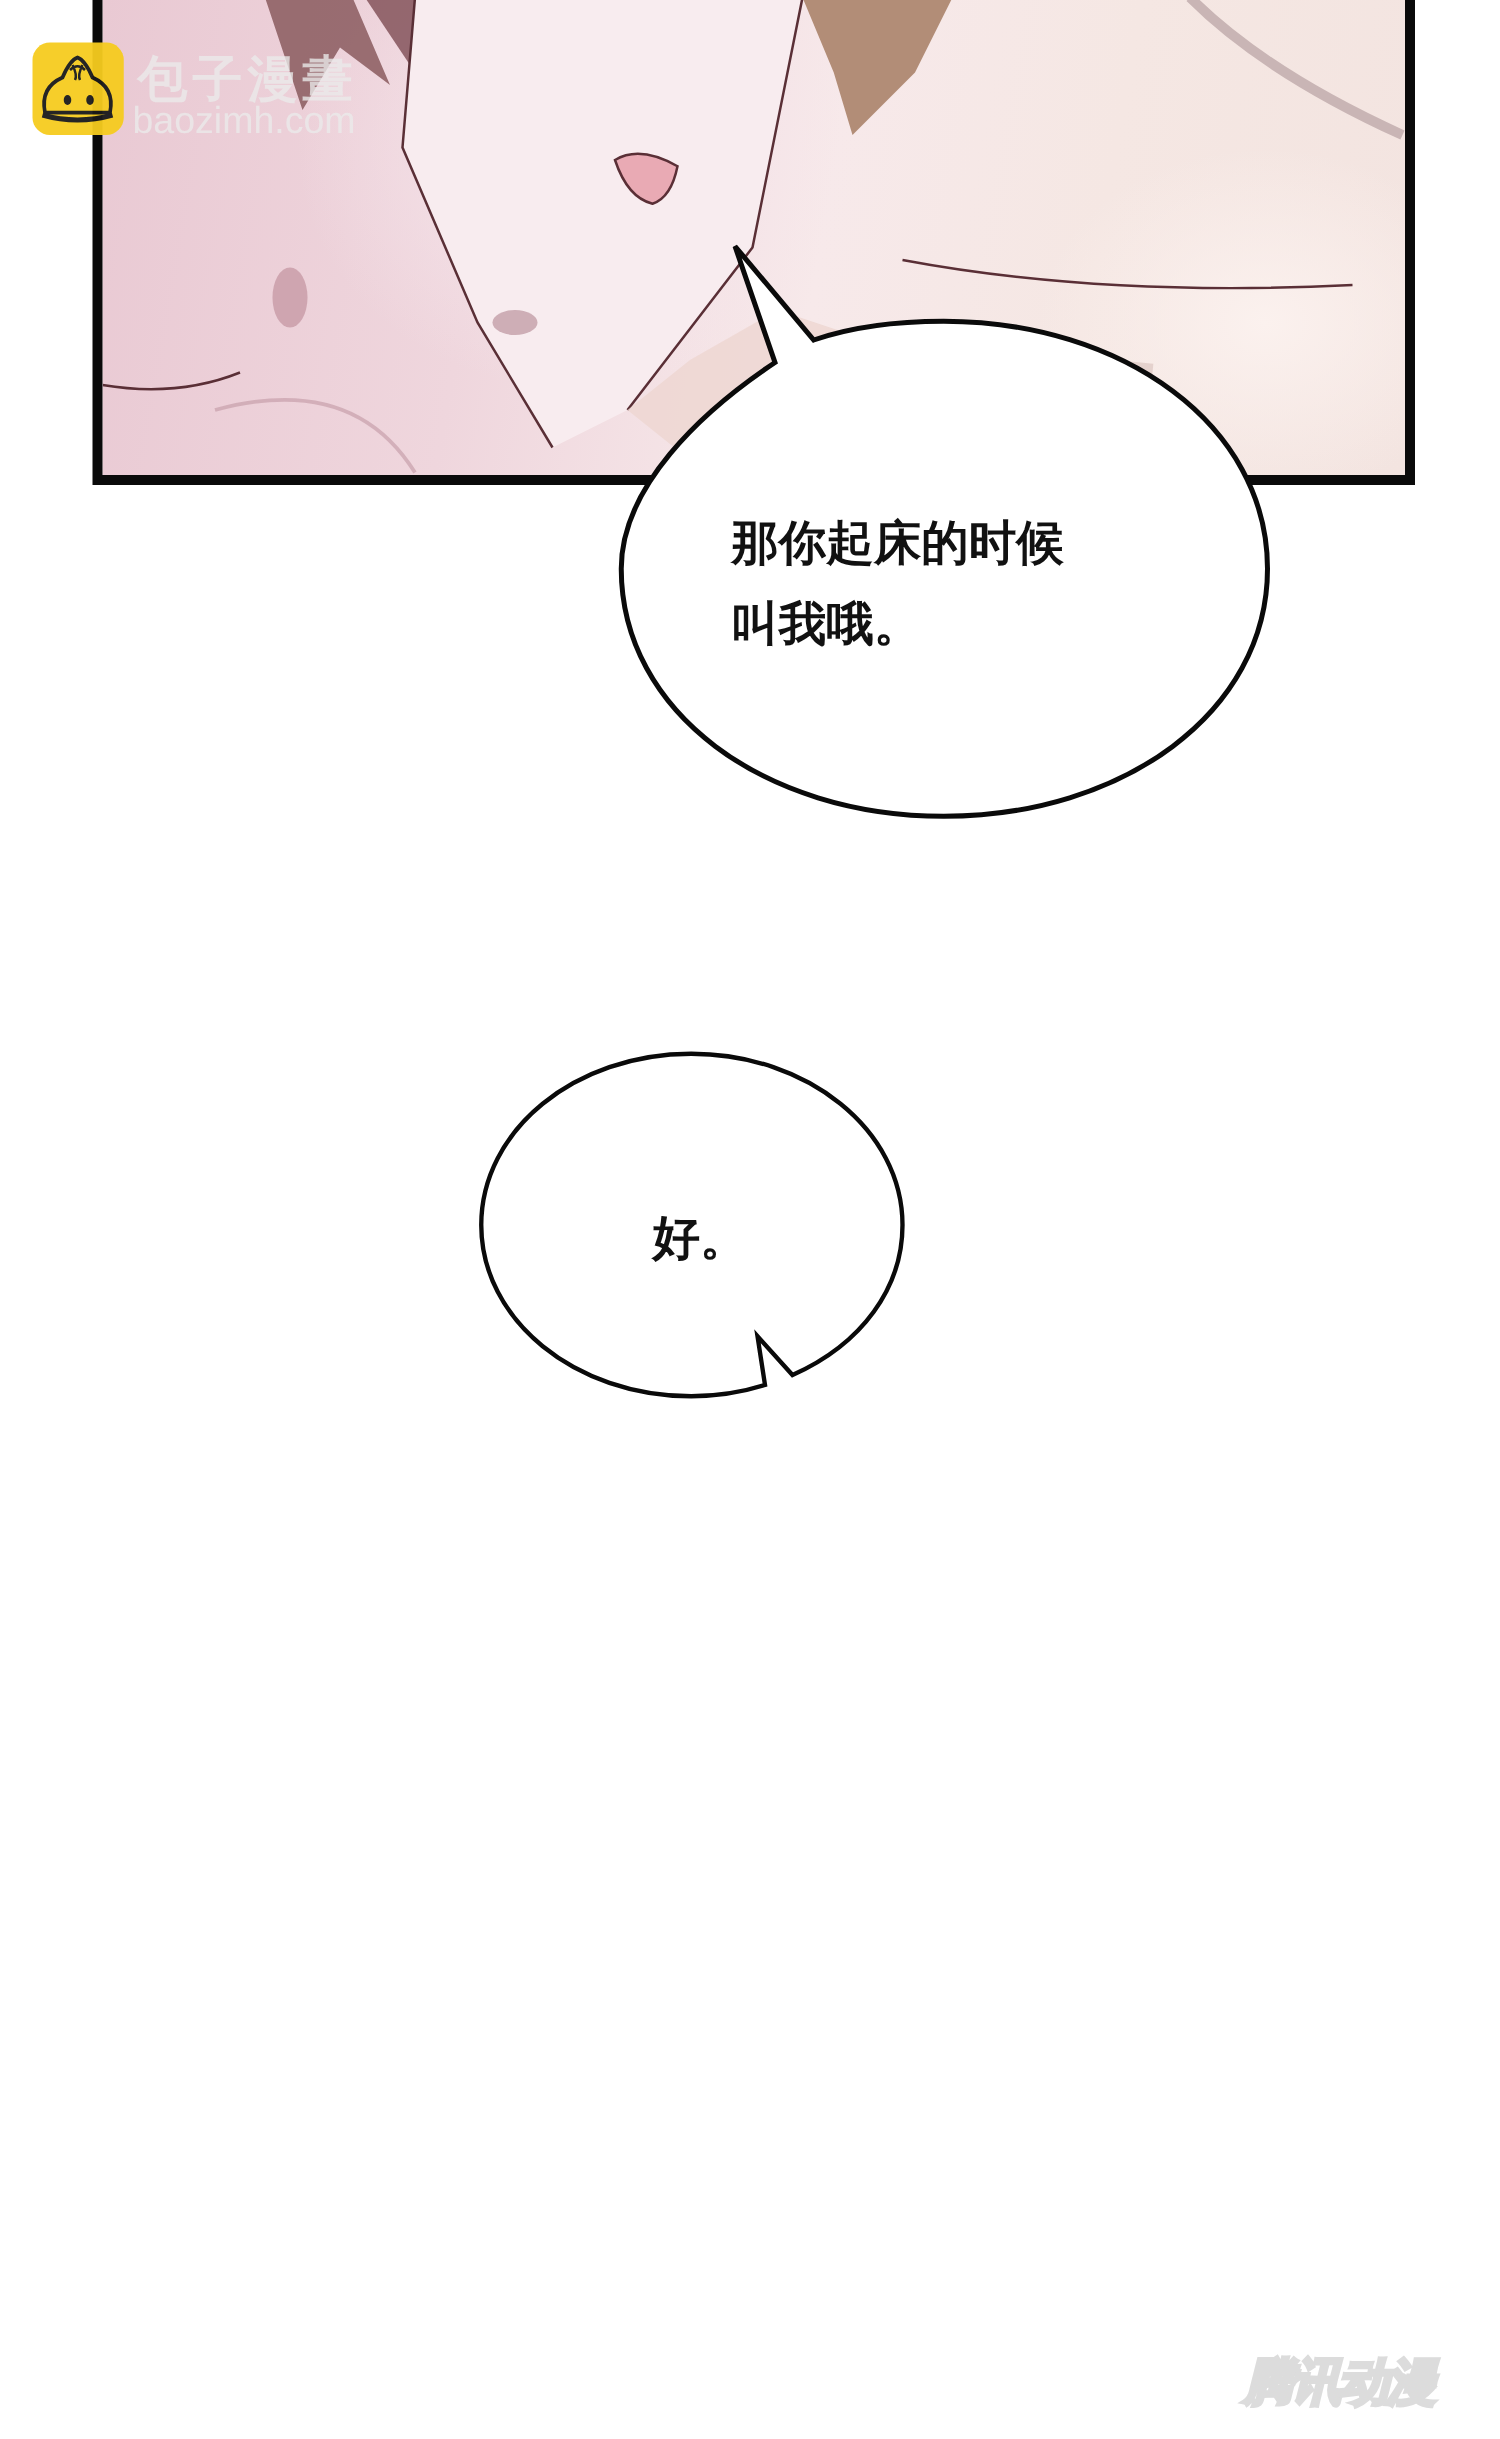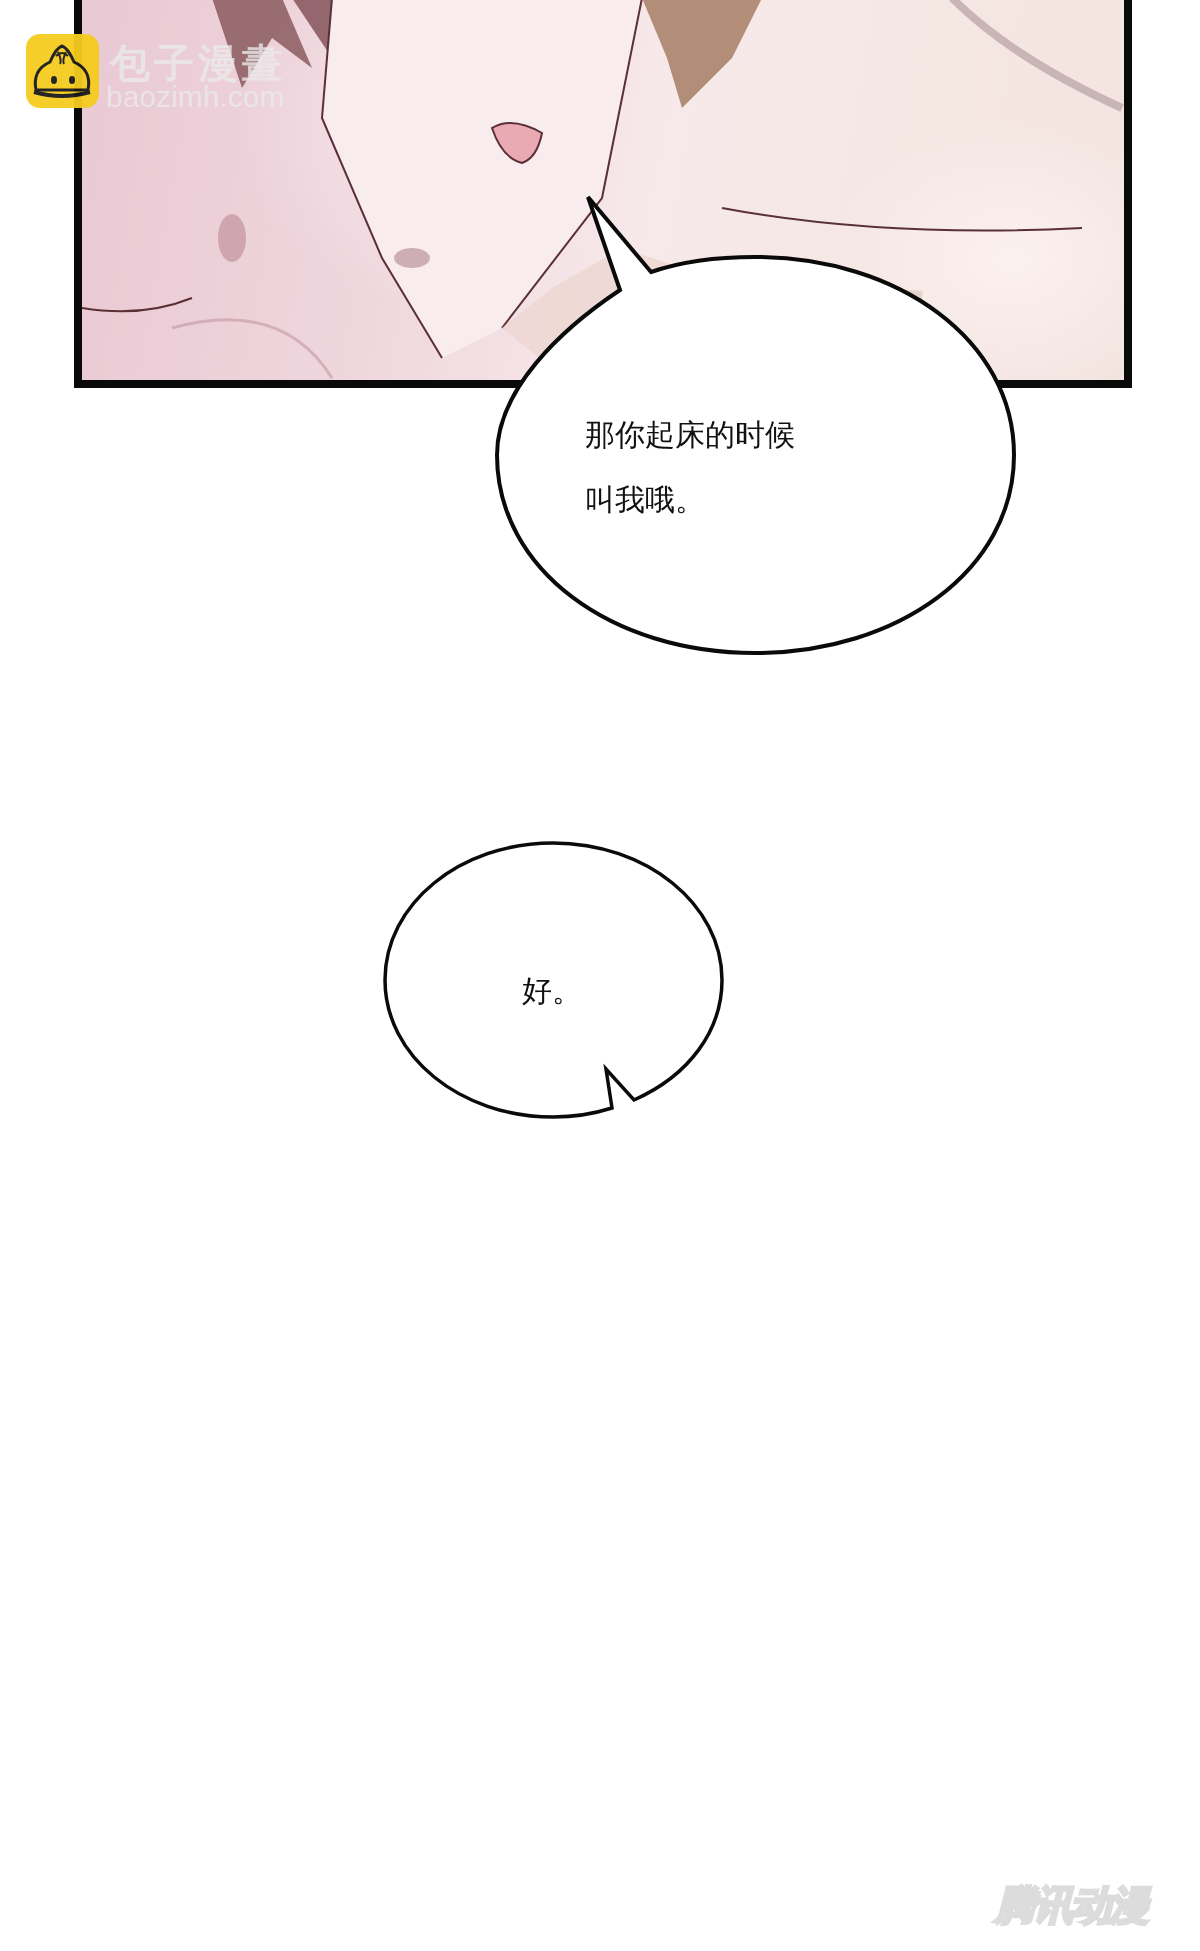--- a/index.html
+++ b/index.html
@@ -13,22 +13,22 @@
              linear-gradient(100deg, #e9c9d3 0%, #efd6dd 30%, #f7e9ea 55%, #f5e7e3 75%, #f3e4e0 100%); }
   .panel svg.art { position:absolute; left:0; top:0; }
   .wm-logo { position:absolute; left:26px; top:34px; width:73px; height:74px; border-radius:14px;
              background:#f6cc1f; opacity:0.95; }
   .wm-logo svg { position:absolute; left:0; top:0; }
   .wm-text-cn { position:absolute; left:110px; top:36px; font-size:40px; font-weight:bold;
                 color:rgba(235,235,235,0.78); letter-spacing:4px; font-family:"DejaVu Sans", sans-serif;text-align:center; }
   .wm-text-url { position:absolute; left:106px; top:80px; font-size:30px; color:rgba(235,235,235,0.78);
                  font-family:"Liberation Sans", sans-serif;text-align:center; }
   .bubble { position:absolute; left:0; top:0; }
-  .bubble-text { position:absolute; font-size:30px; color:#111; line-height:65px; white-space:pre;
-                 font-family:"DejaVu Sans", sans-serif; }
+  .bubble-text { position:absolute; font-size:38px; color:#111; line-height:65px; white-space:pre;
+                 font-family:"DejaVu Sans", sans-serif;font-weight:bold; }
   .bottom-wm { position:absolute; left:995px; top:1878px; font-size:40px; font-weight:bold; font-style:italic;
                color:#ffffff; letter-spacing:-2px;
                -webkit-text-stroke:3px #dcdcdc; font-family:"DejaVu Sans", sans-serif; }
 </style>
 </head>
 <body>
 
 <div class="panel">
   <svg class="art" width="1042" height="382" viewBox="0 0 1042 382">
 

